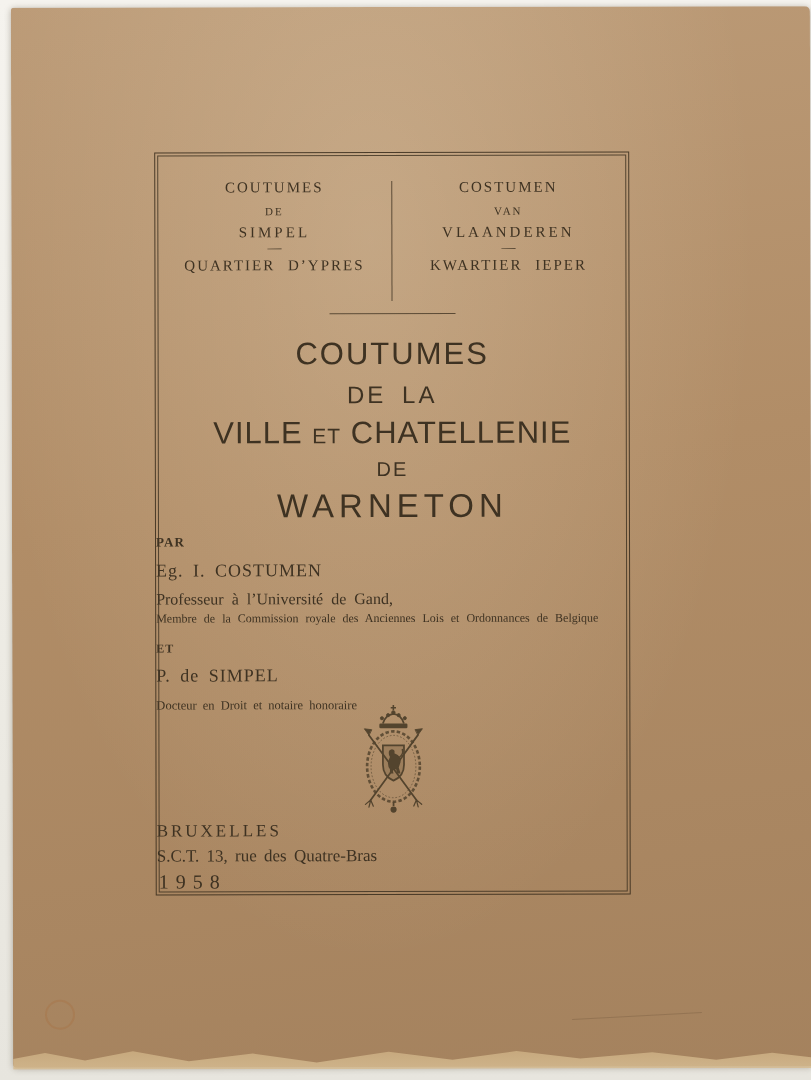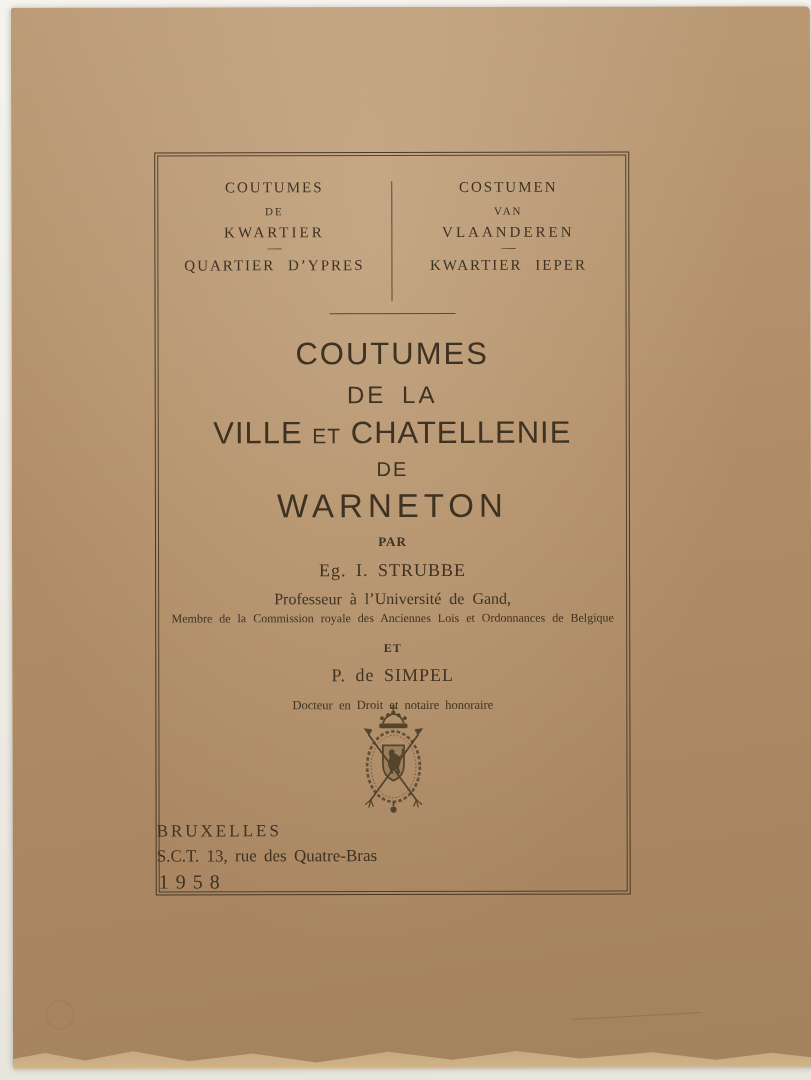--- a/index.html
+++ b/index.html
@@ -54,21 +54,21 @@
   .hdr-rule{position:absolute;top:160px;left:50%;margin-left:-63px;width:126px;height:1px;background:rgba(58,46,30,0.75);}
   
   .title-block{position:absolute;top:183px;left:0;width:100%;text-align:center;font-family:"Liberation Sans",sans-serif;}
   .t1{font-size:31px;letter-spacing:2px;}
   .t2{font-size:24px;letter-spacing:3px;word-spacing:6px;margin-top:9px;}
   .t3{font-size:31px;letter-spacing:1px;margin-top:6px;}
   .t3 .small-et{font-size:21px;letter-spacing:1px;}
   .t4{font-size:20px;letter-spacing:2px;margin-top:7px;}
   .t5{font-size:33px;letter-spacing:5px;margin-top:6px;}
   
-  .authors-block{position:absolute;top:381px;left:0;width:100%;text-align:center;}
+  .authors-block{position:absolute;top:381px;left:0;width:100%;text-align:left;}
   .a-par{font-size:13px;font-weight:bold;letter-spacing:1px;}
   .a-name{font-size:18px;letter-spacing:1px;word-spacing:4px;margin-top:10px;}
   .a-sub1{font-size:16px;word-spacing:4px;margin-top:9px;}
   .a-sub2{font-size:12px;word-spacing:4px;margin-top:3px;}
   .a-et{font-size:12px;font-weight:bold;letter-spacing:1px;margin-top:15px;}
   .a-name2{font-size:18px;letter-spacing:1px;word-spacing:4px;margin-top:9px;}
   .a-sub3{font-size:12.5px;word-spacing:3px;margin-top:12px;}
   
   .emblem{position:absolute;top:552px;left:50%;transform:translateX(-50%);width:88px;height:116px;opacity:.88;}
   
@@ -82,21 +82,21 @@
 
 <div class="photo">
   <div class="cover">
 
     <div class="frame">
       <div class="frame-inner"></div>
 
       <div class="hdr-col hdr-left ink">
         <div class="hdr-l1">COUTUMES</div>
         <div class="hdr-l2">DE</div>
-        <div class="hdr-l3">KWARTIER</div>
+        <div class="hdr-l3">SIMPEL</div>
         <div class="hdr-dash">—</div>
         <div class="hdr-l4">QUARTIER D’YPRES</div>
       </div>
 
       <div class="hdr-divider"></div>
 
       <div class="hdr-col hdr-right ink">
         <div class="hdr-l1">COSTUMEN</div>
         <div class="hdr-l2">VAN</div>
         <div class="hdr-l3">VLAANDEREN</div>
@@ -109,21 +109,21 @@
       <div class="title-block ink">
         <div class="t1">COUTUMES</div>
         <div class="t2">DE  LA</div>
         <div class="t3"><span>VILLE </span><span class="small-et">ET</span><span> CHATELLENIE</span></div>
         <div class="t4">DE</div>
         <div class="t5">WARNETON</div>
       </div>
 
       <div class="authors-block ink">
         <div class="a-par">PAR</div>
-        <div class="a-name">Eg. I. STRUBBE</div>
+        <div class="a-name">Eg. I. COSTUMEN</div>
         <div class="a-sub1">Professeur à l’Université de Gand,</div>
         <div class="a-sub2">Membre de la Commission royale des Anciennes Lois et Ordonnances de Belgique</div>
         <div class="a-et">ET</div>
         <div class="a-name2">P. de SIMPEL</div>
         <div class="a-sub3">Docteur en Droit et notaire honoraire</div>
       </div>
 
       <div class="emblem">
         <svg width="88" height="116" viewBox="0 0 100 132" xmlns="http://www.w3.org/2000/svg">
           <g stroke="#473a26" fill="none" stroke-width="2" stroke-linecap="round">

